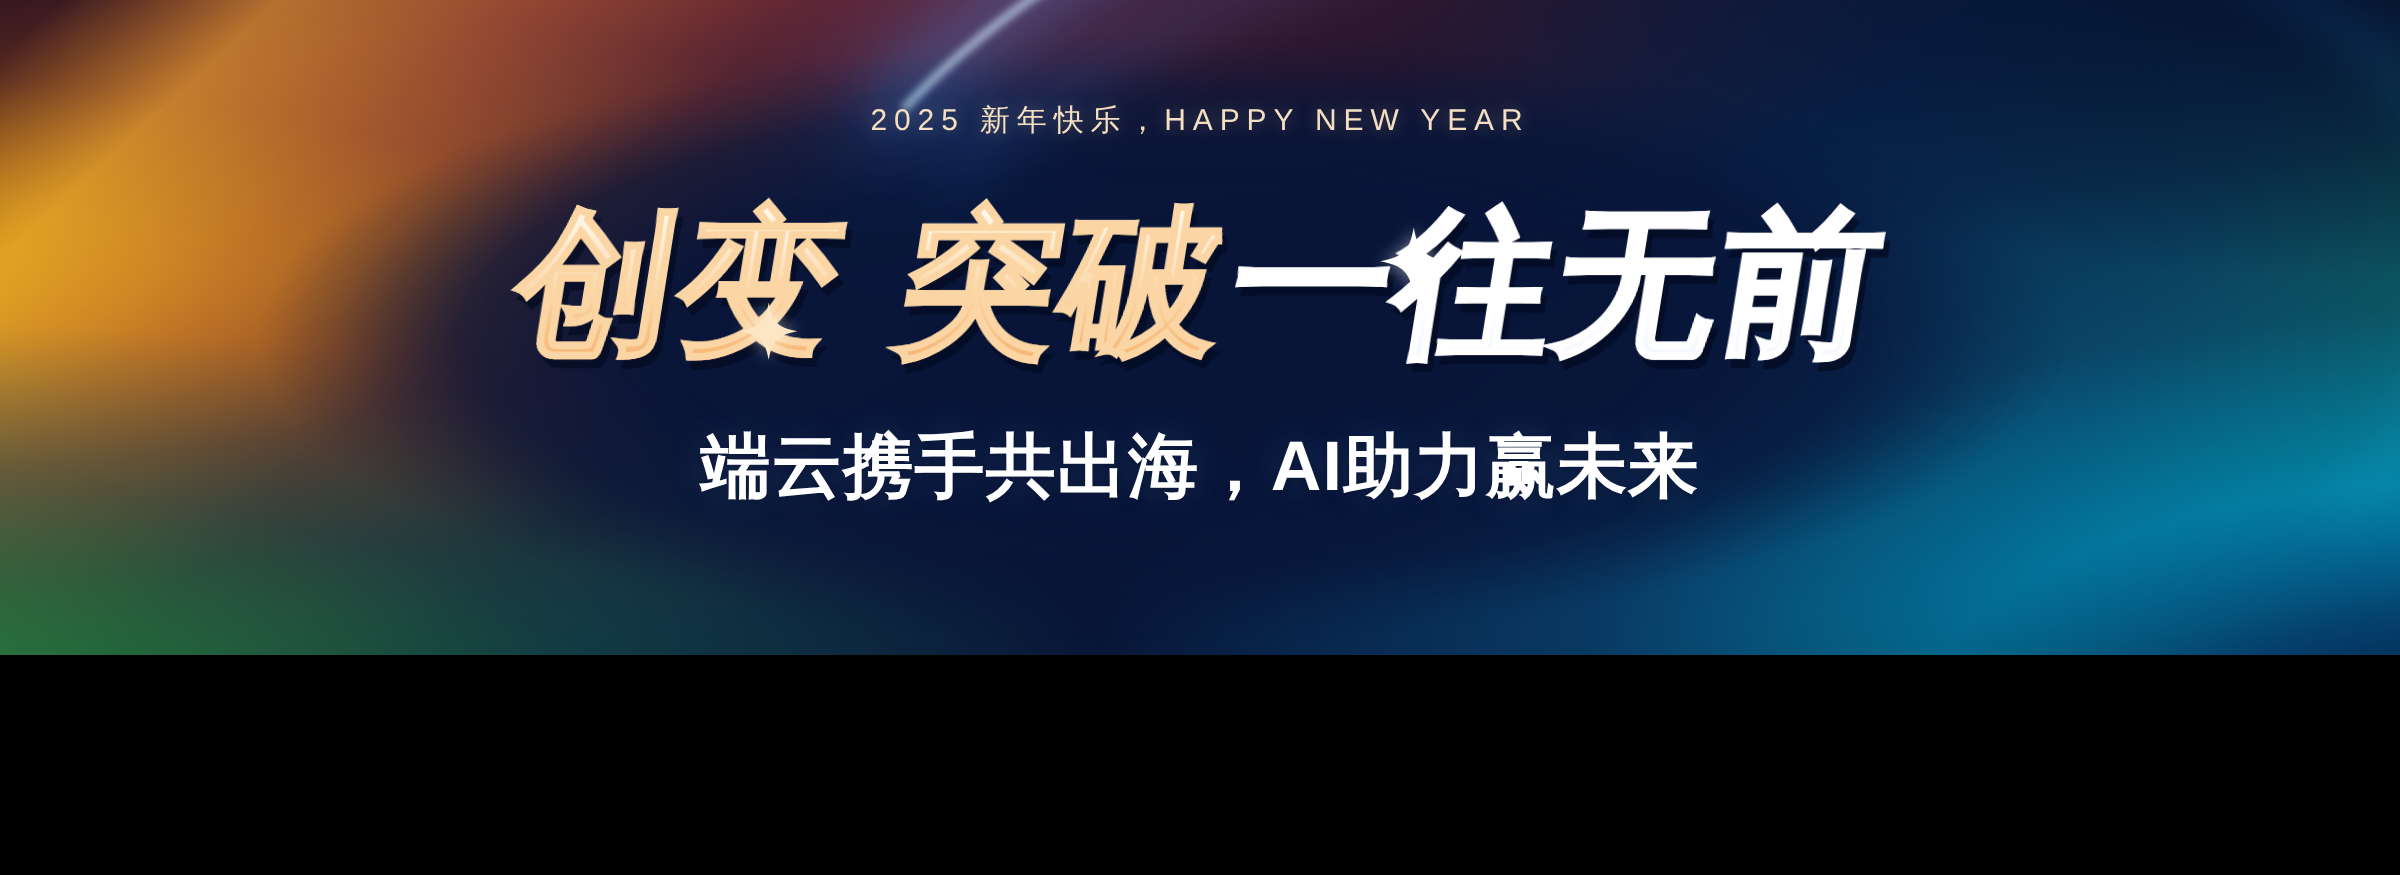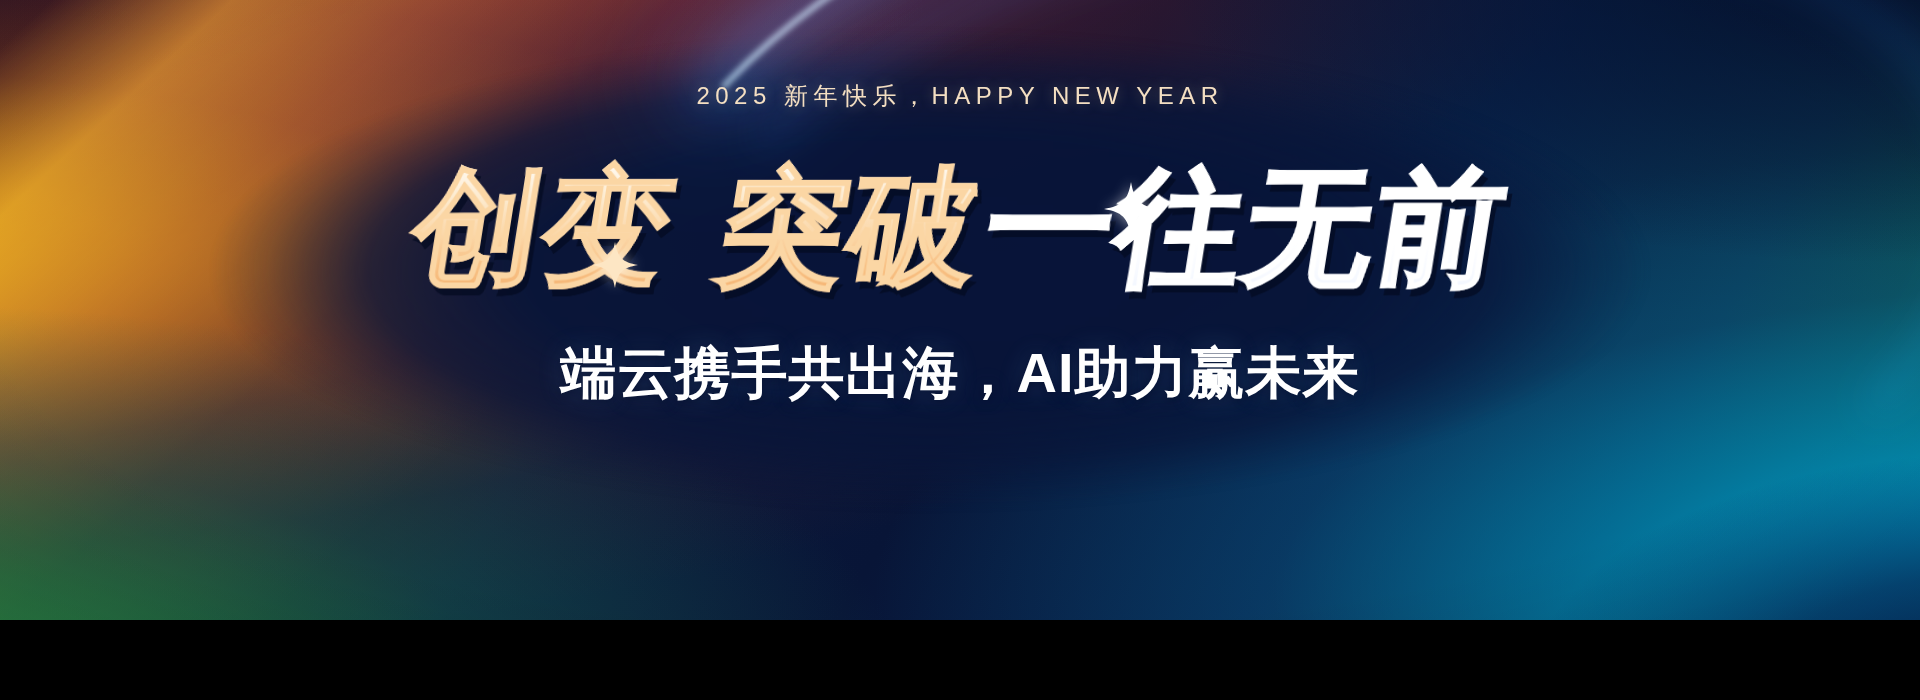--- a/index.html
+++ b/index.html
@@ -3,21 +3,21 @@
 <meta charset="utf-8">
 <style>
   html, body {
     margin: 0;
     padding: 0;
     background: #000;
   }
   #banner {
     position: relative;
     width: 1920px;
-    height: 620px;
+    height: 524px;
     overflow: hidden;
     font-family: "Liberation Sans", "DejaVu Sans", sans-serif;
     background: #1d4ed8;
     isolation: isolate;
   }
 
   
   .bg-layer {
     position: absolute;
     inset: 0;

